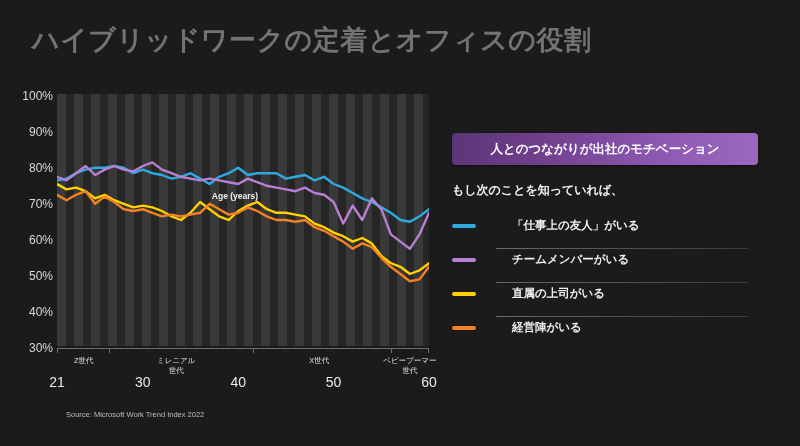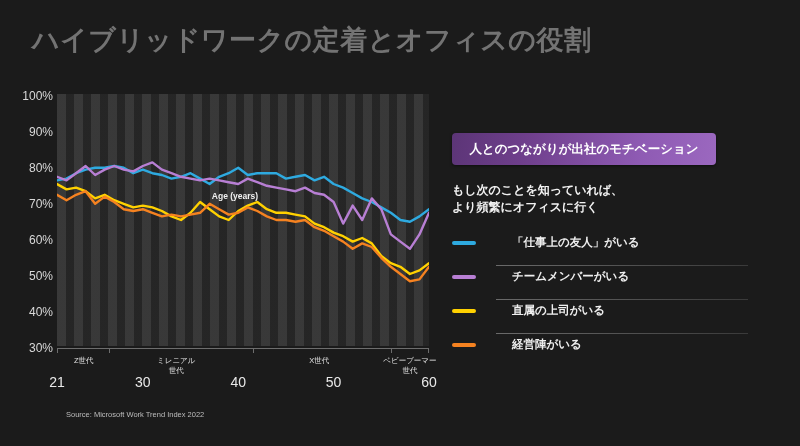--- a/index.html
+++ b/index.html
@@ -60,21 +60,21 @@
     font-size:8.5px;font-weight:700;color:#f0f0f0;
   }
   #source{
     position:absolute;left:66px;top:410px;
     font-size:7.5px;color:#bdbdbd;white-space:nowrap;
   }
 
   
   #panel{position:absolute;left:452px;top:133px;width:312px;}
   #banner{
-    width:264px;height:32px;border-radius:4px;
+    width:306px;height:32px;border-radius:4px;
     background:linear-gradient(100deg,#5c3577 0%,#6f3f8c 28%,#8f5bb4 72%,#9b68bf 100%);
     display:flex;align-items:center;justify-content:center;
     font-size:12.5px;font-weight:700;color:#ffffff;white-space:nowrap;
     box-shadow:0 1px 3px rgba(0,0,0,.5);
   }
   #subtitle{
     margin-top:17px;font-size:12px;font-weight:700;color:#f2f2f2;
     line-height:17px;white-space:nowrap;
   }
   #legend{margin-top:16px;width:300px;}
@@ -153,21 +153,20 @@
     </div>
 
   <div id="source">Source: Microsoft Work Trend Index 2022</div>
 
   <div id="panel">
 
     <div id="banner">人とのつながりが出社のモチベーション</div>
 
     <div id="subtitle">
       <div>もし次のことを知っていれば、</div>
-      <div>より頻繁にオフィスに行く</div>
     </div>
 
     <div id="legend">
         <div class="leg-row">
           <div class="leg-item">
             <span class="swatch" style="background: rgb(46, 170, 224);"></span>
             <span class="leg-text">「仕事上の友人」がいる</span>
           </div>
           <div class="leg-sep"></div>
         </div>

